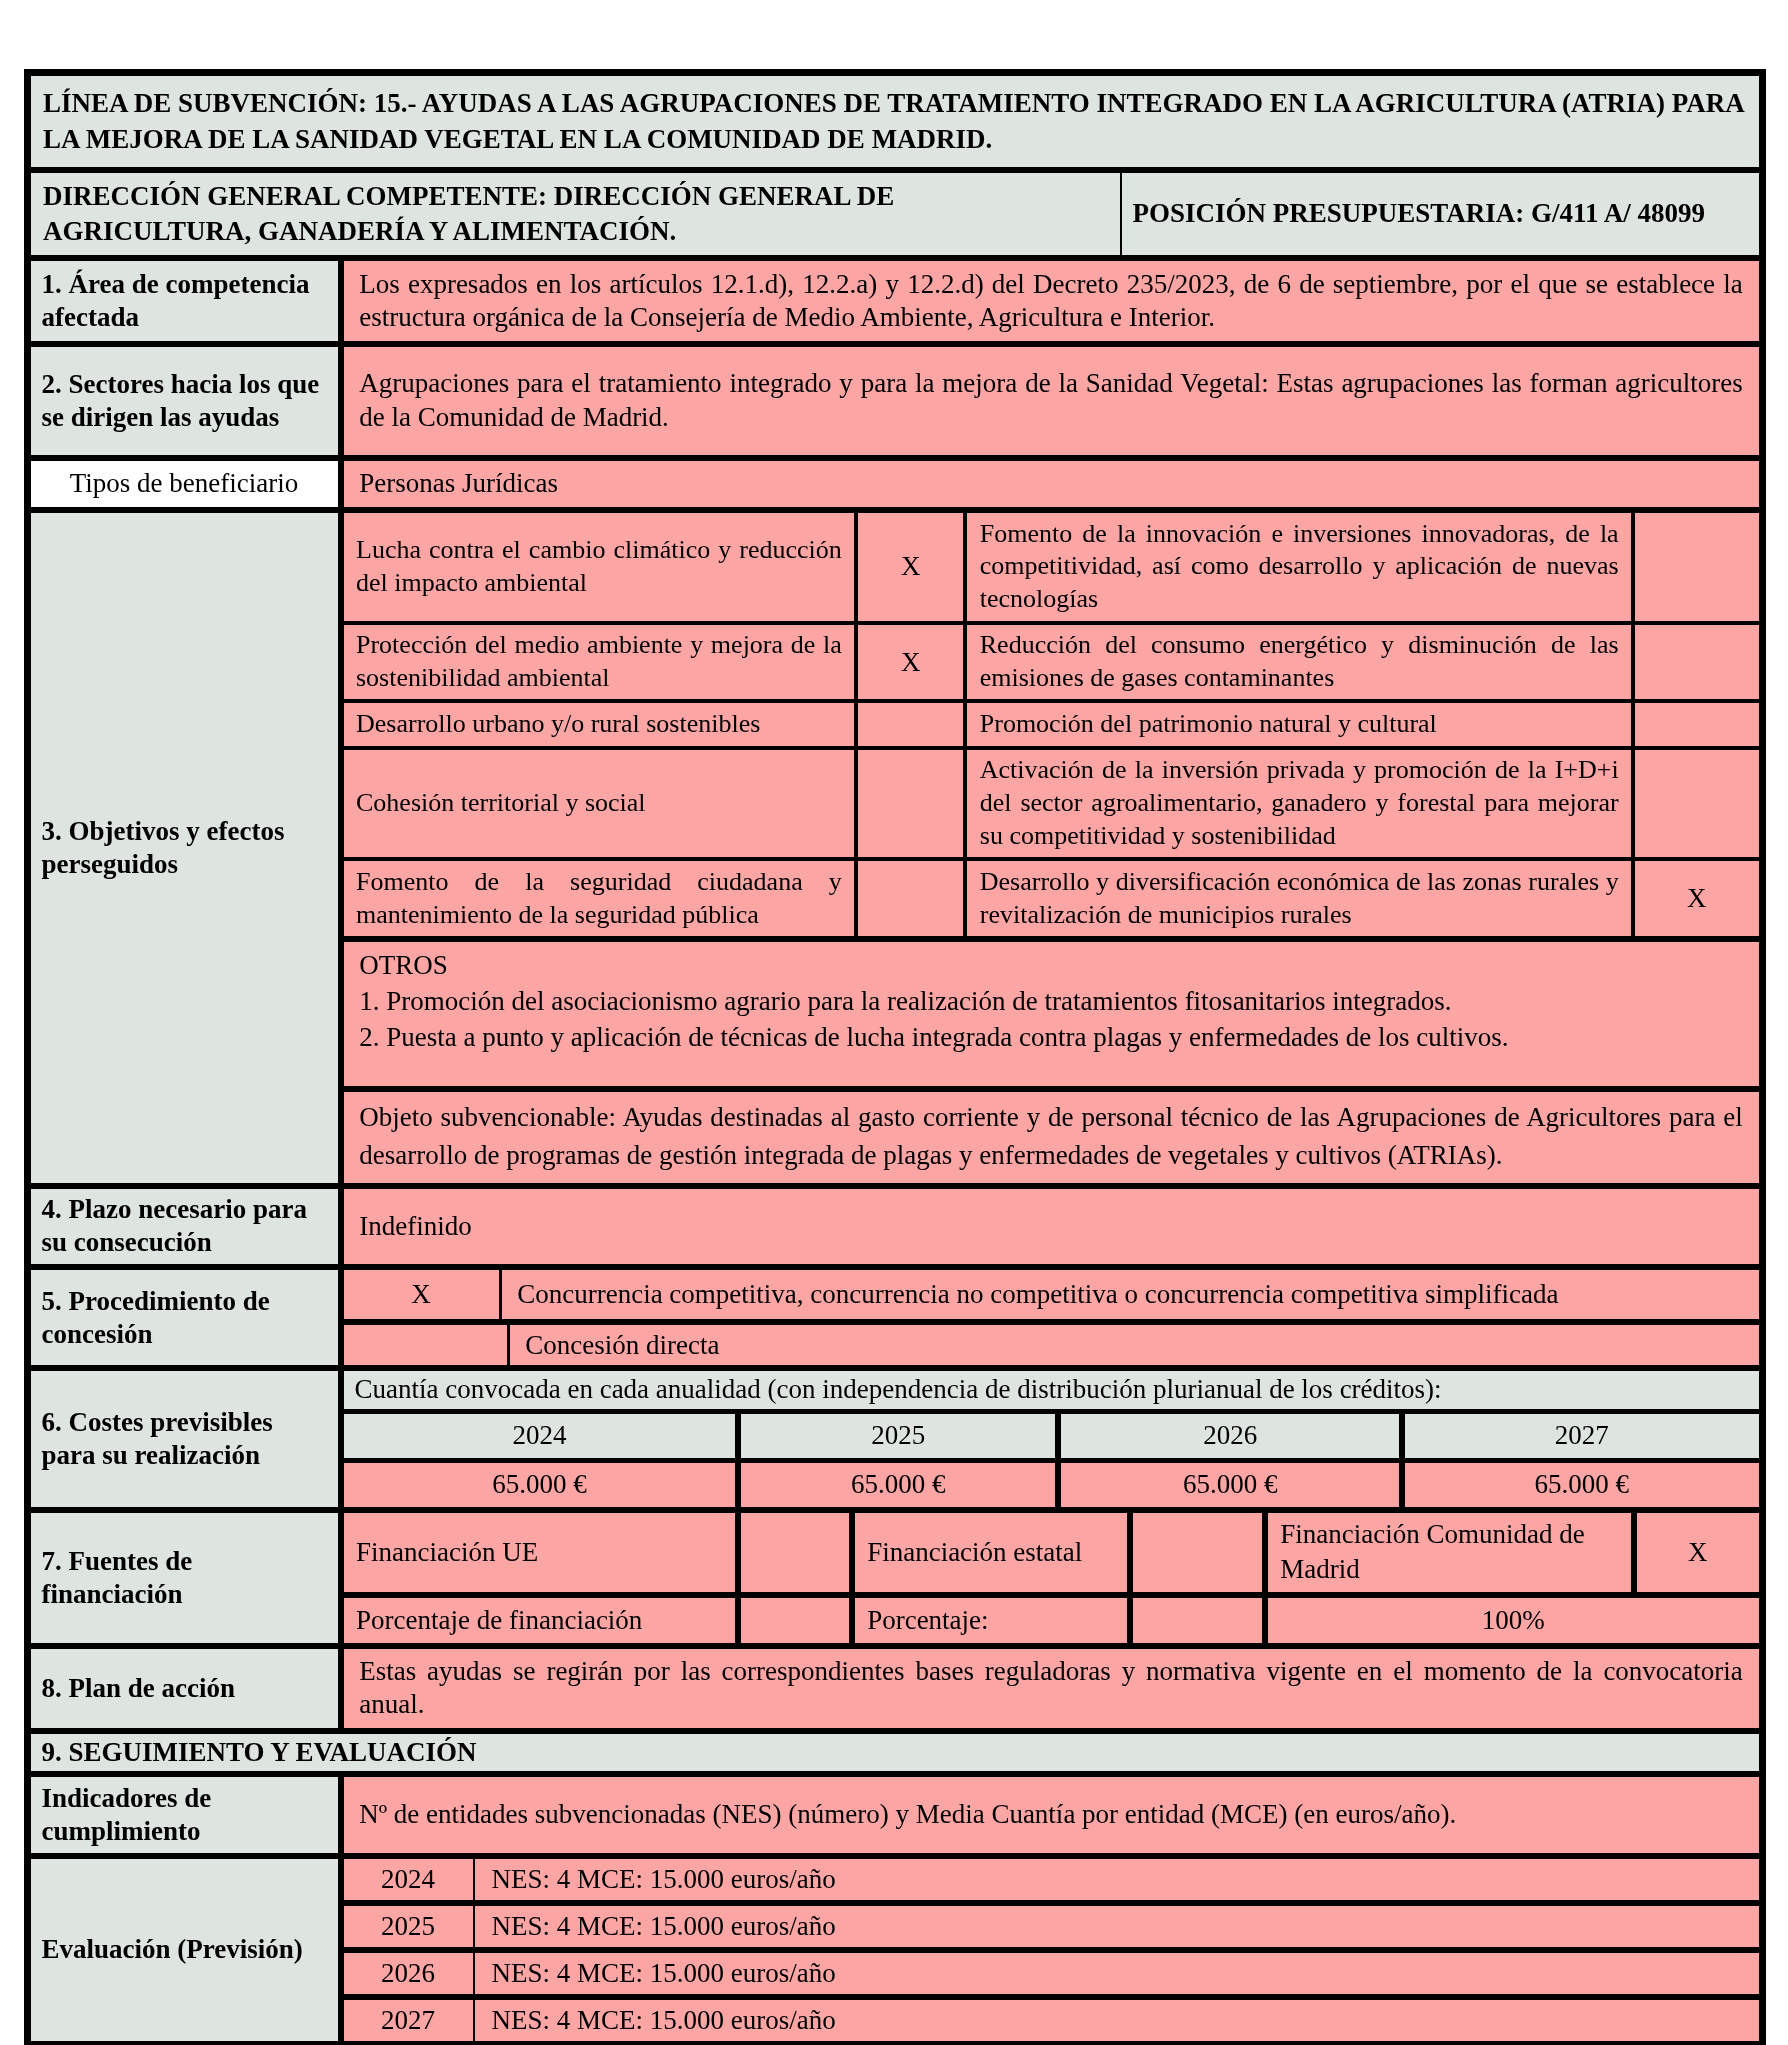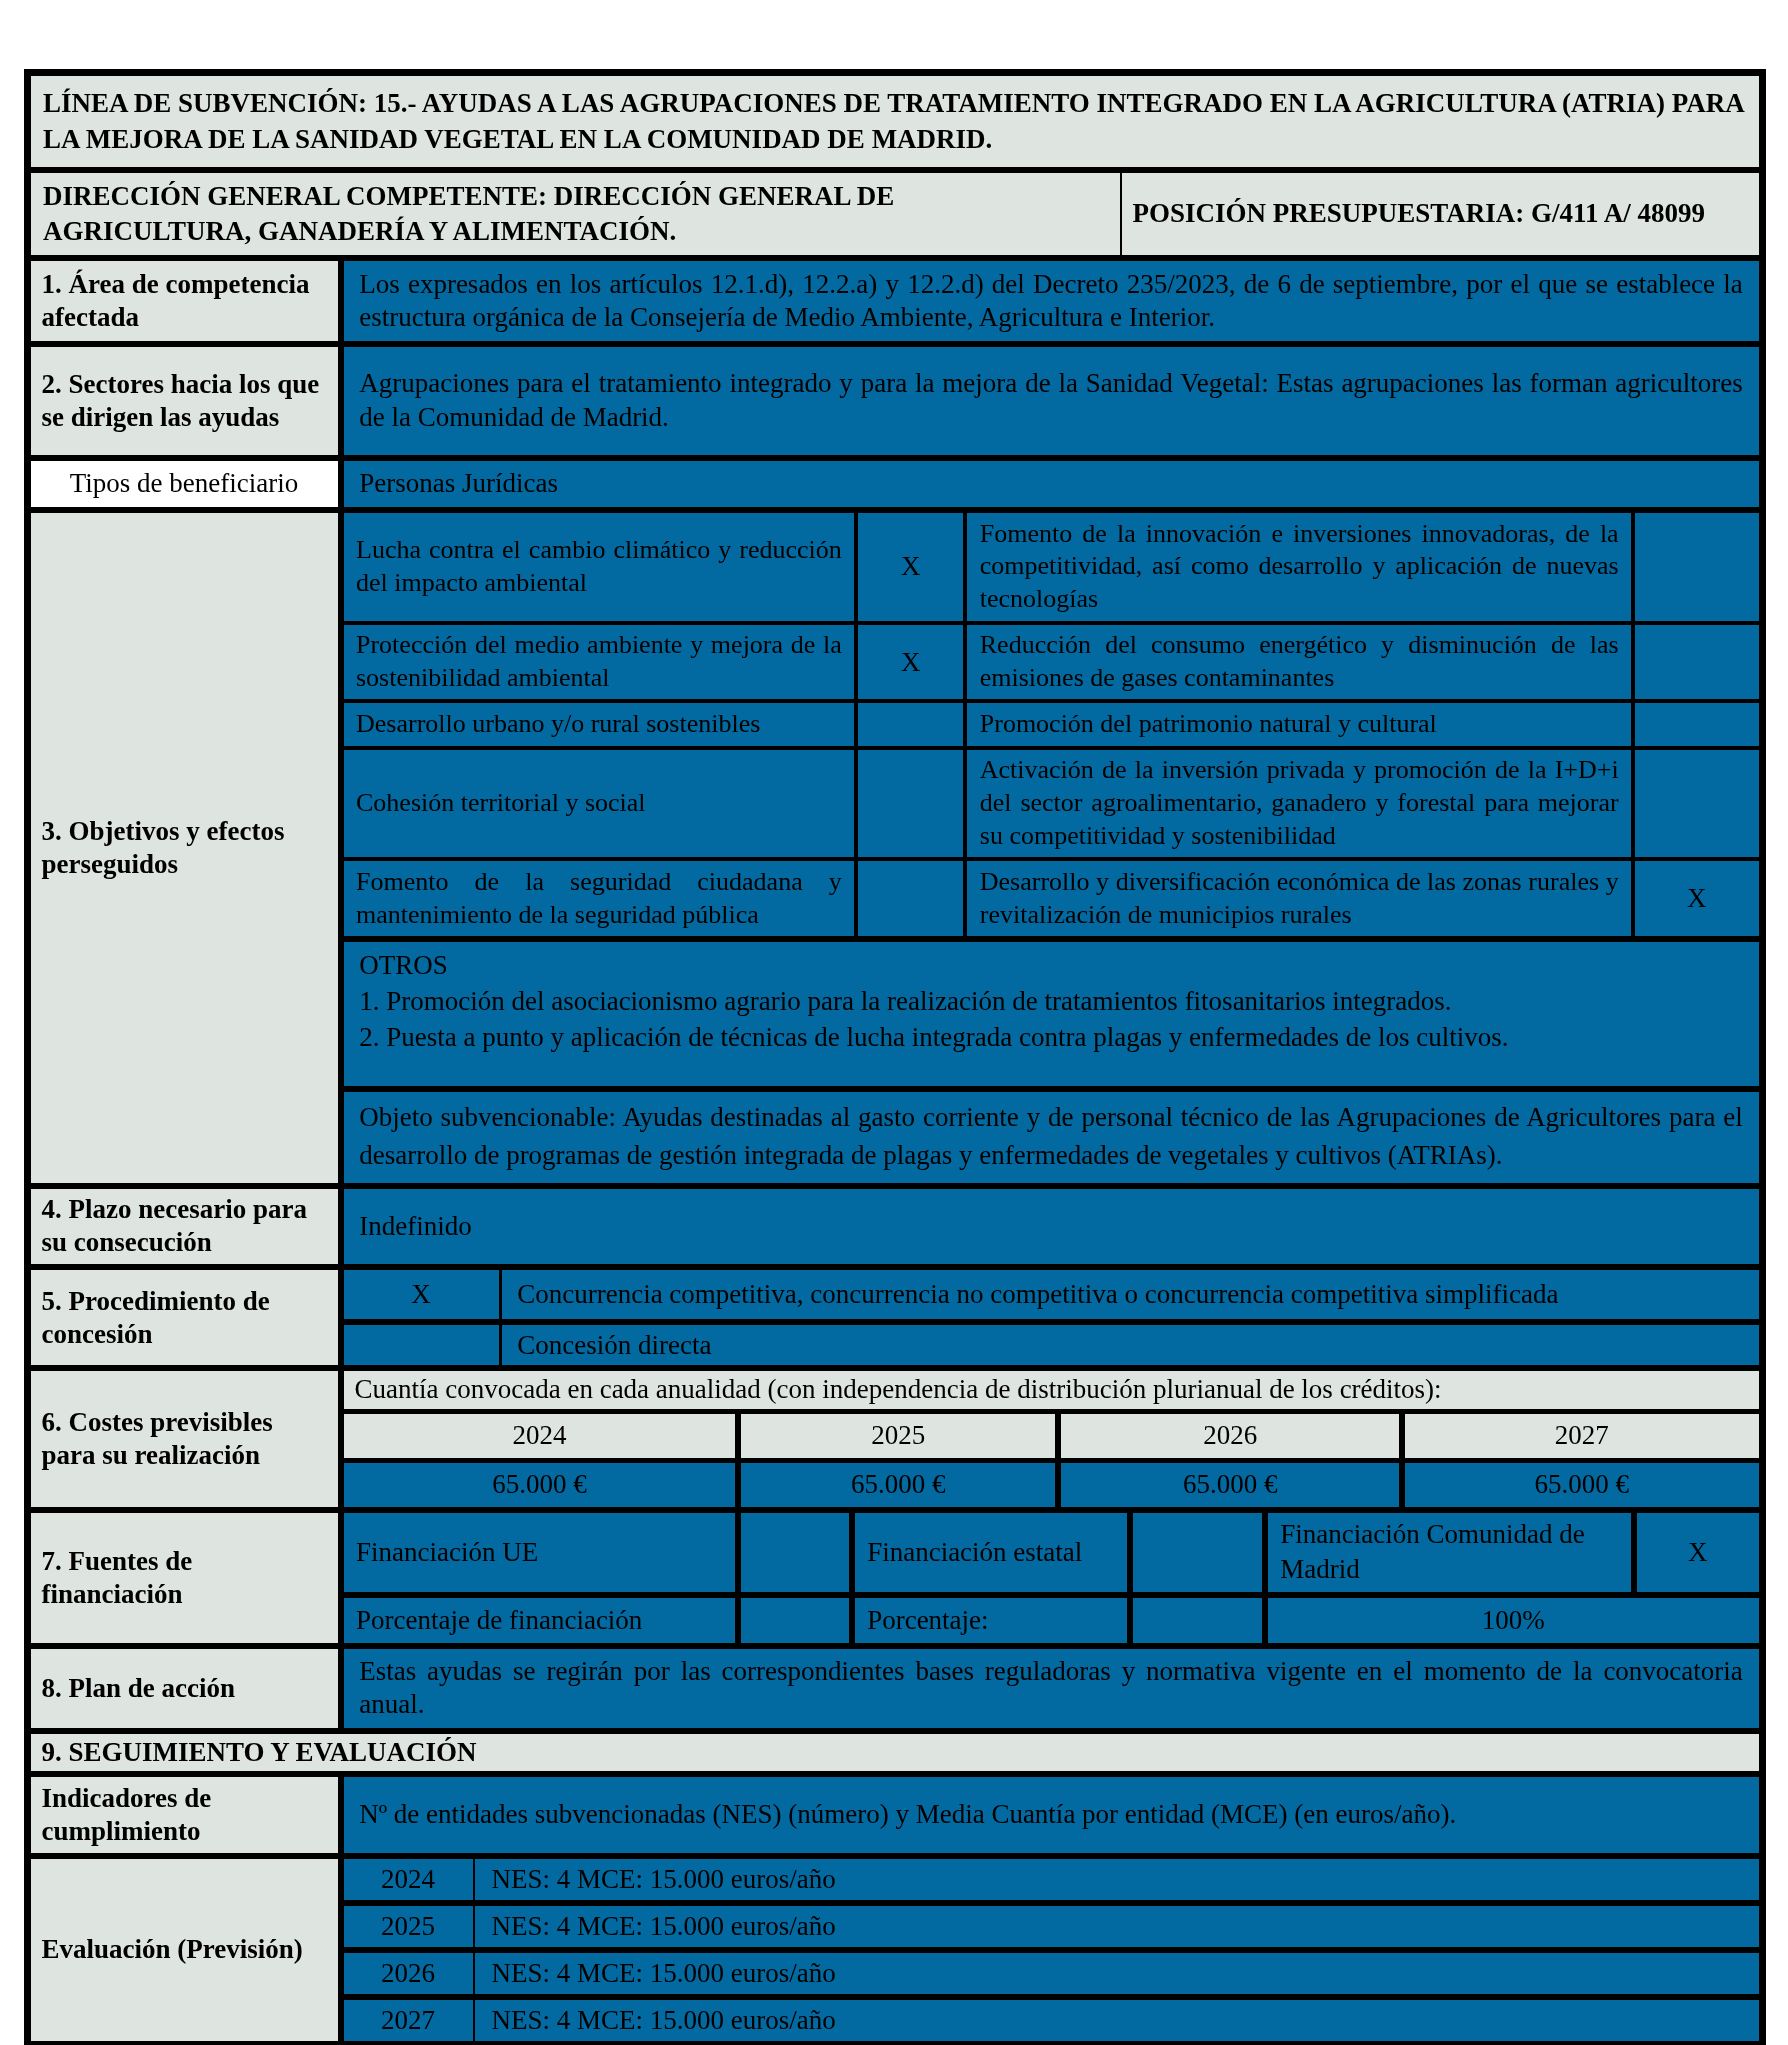--- a/index.html
+++ b/index.html
@@ -5,21 +5,21 @@
   html,body{margin:0;padding:0;background:#ffffff;}
   body{width:1789px;height:2046px;font-family:"Liberation Serif","DejaVu Serif",serif;color:#000;}
   .page{position:relative;width:1789px;height:2010px;background:#fff;}
   .tbl{position:absolute;left:23.5px;top:69px;width:1742px;border:7.8px solid #000;box-sizing:border-box;background:#fff;}
   .trow{display:flex;align-items:stretch;border-top:6.3px solid #000;box-sizing:border-box;}
   .trow.first{border-top:none;}
   .gray{background:#dee4e0;}
   .bold{font-weight:bold;}
   .lbl{flex:0 0 307px;background:#dee4e0;display:flex;align-items:center;padding:4.7px 11px;box-sizing:border-box;font-size:27px;line-height:1.22;font-weight:bold;}
   .lbl.plain{font-weight:normal;background:#fff;justify-content:center;text-align:center;}
-  .cnt{flex:1;border-left:6.3px solid #000;background:#0369a1;display:flex;flex-direction:column;box-sizing:border-box;min-width:0;}
+  .cnt{flex:1;border-left:6.3px solid #000;background:#fca5a5;display:flex;flex-direction:column;box-sizing:border-box;min-width:0;}
   .vcenter{justify-content:center;}
   .cellp{padding:6.3px 15.7px;font-size:27px;line-height:1.24;}
   .just{text-align:justify;}
   .titlep{padding:7.8px 12.5px;font-size:27px;line-height:1.35;}
   
   .dgc{flex:1;display:flex;align-items:center;padding:6.3px 12.5px;font-size:27px;line-height:1.3;font-weight:bold;box-sizing:border-box;}
   .pos{flex:0 0 639px;border-left:2.3px solid #000;display:flex;align-items:center;padding:6.3px 11px;font-size:27px;font-weight:bold;box-sizing:border-box;}
   
   .s3row{display:flex;align-items:stretch;border-top:4.7px solid #000;box-sizing:border-box;}
   .s3row.first{border-top:none;}
@@ -60,21 +60,21 @@
   .obs{padding:6.3px 11px;font-size:27px;display:flex;align-items:center;min-height:44px;box-sizing:border-box;}
   
   .h-title{min-height:75px;display:flex;align-items:center;}
   .h-area{min-height:75px;}
   .h-sect{min-height:108px;}
   .h-tipos{min-height:38px;}
   .h-plazo{min-height:66px;}
   .h-plan{min-height:72px;}
   .h-indic{min-height:72px;}
   .mh1{min-height:97px;}.mh2{min-height:75px;}.mh3{min-height:36px;}.mh4{min-height:96px;}.mh5{min-height:66px;}
-  .p5h1{min-height:49px;}.p5h2{min-height:41px;}
+  .p5h1{min-height:49px;}.p5h2{min-height:41px;gap:8px;}
   .f7h1{min-height:77px;}.f7h2{min-height:41px;}
 </style>
 </head>
 <body>
 
 <div class="page">
   <div class="tbl">
 
     <div class="trow first gray">
       <div class="titlep bold h-title">LÍNEA DE SUBVENCIÓN: 15.- AYUDAS A LAS AGRUPACIONES DE TRATAMIENTO INTEGRADO EN LA AGRICULTURA (ATRIA) PARA LA MEJORA DE LA SANIDAD VEGETAL EN LA COMUNIDAD DE MADRID.</div>

